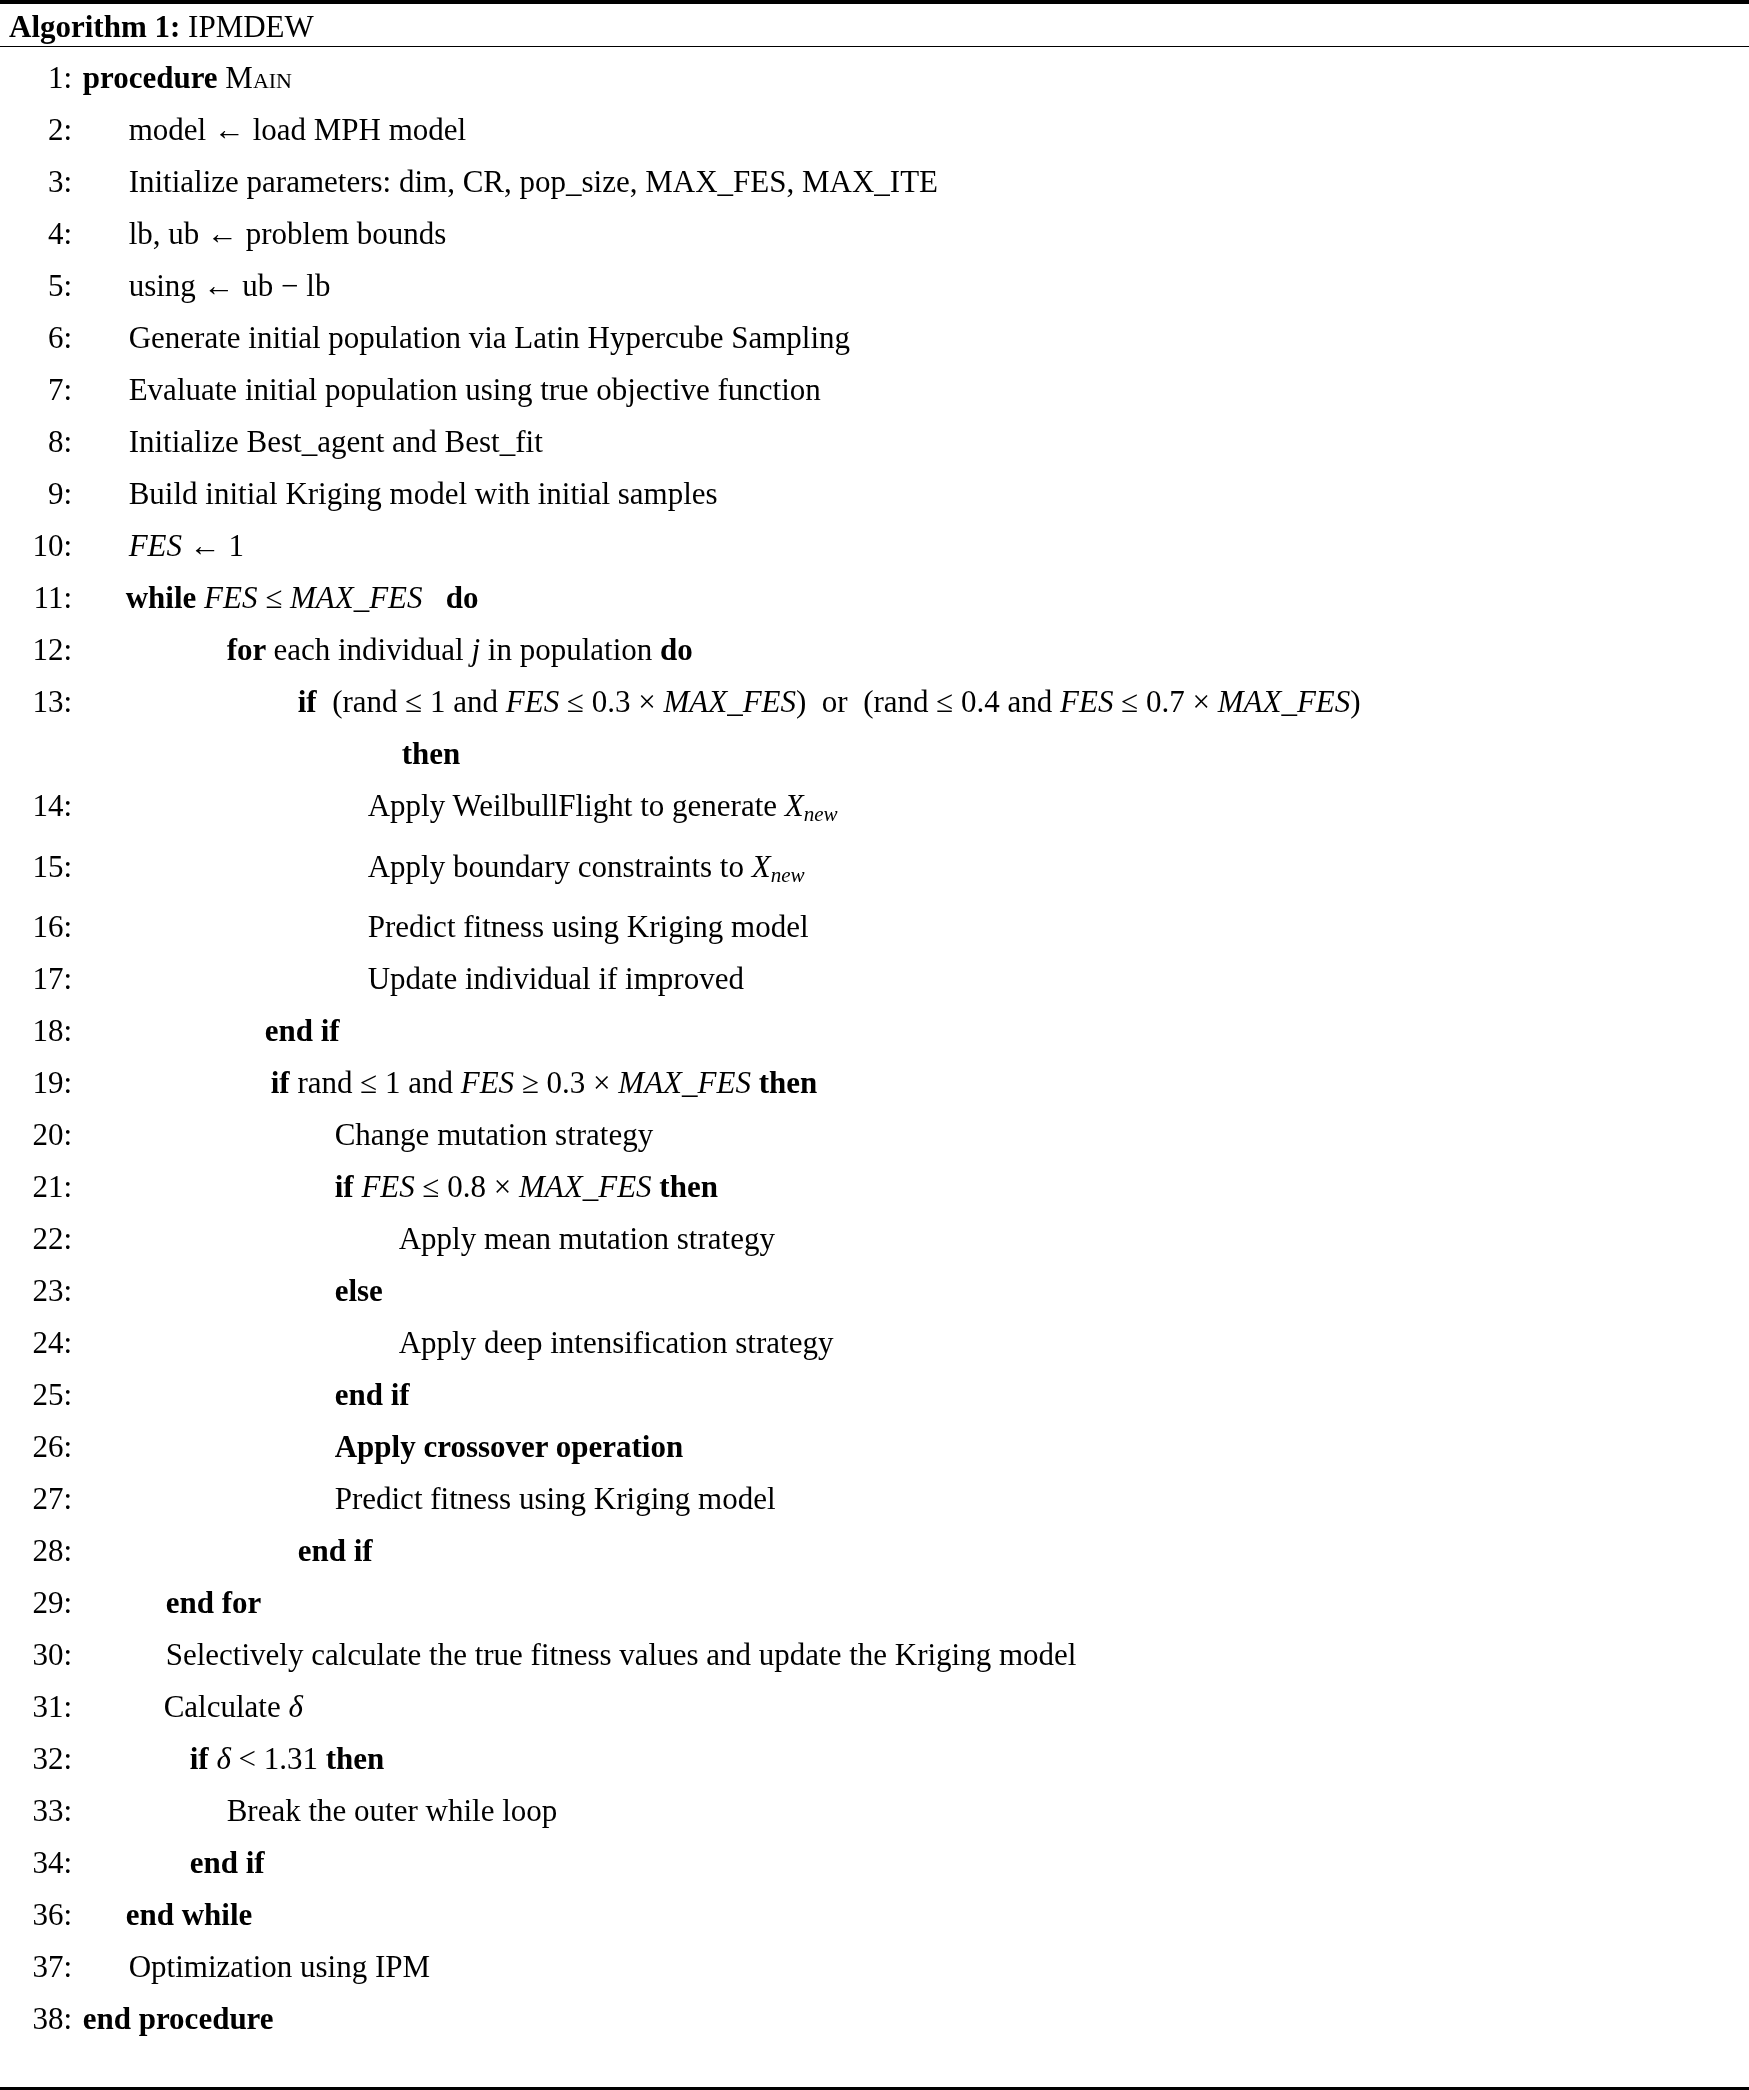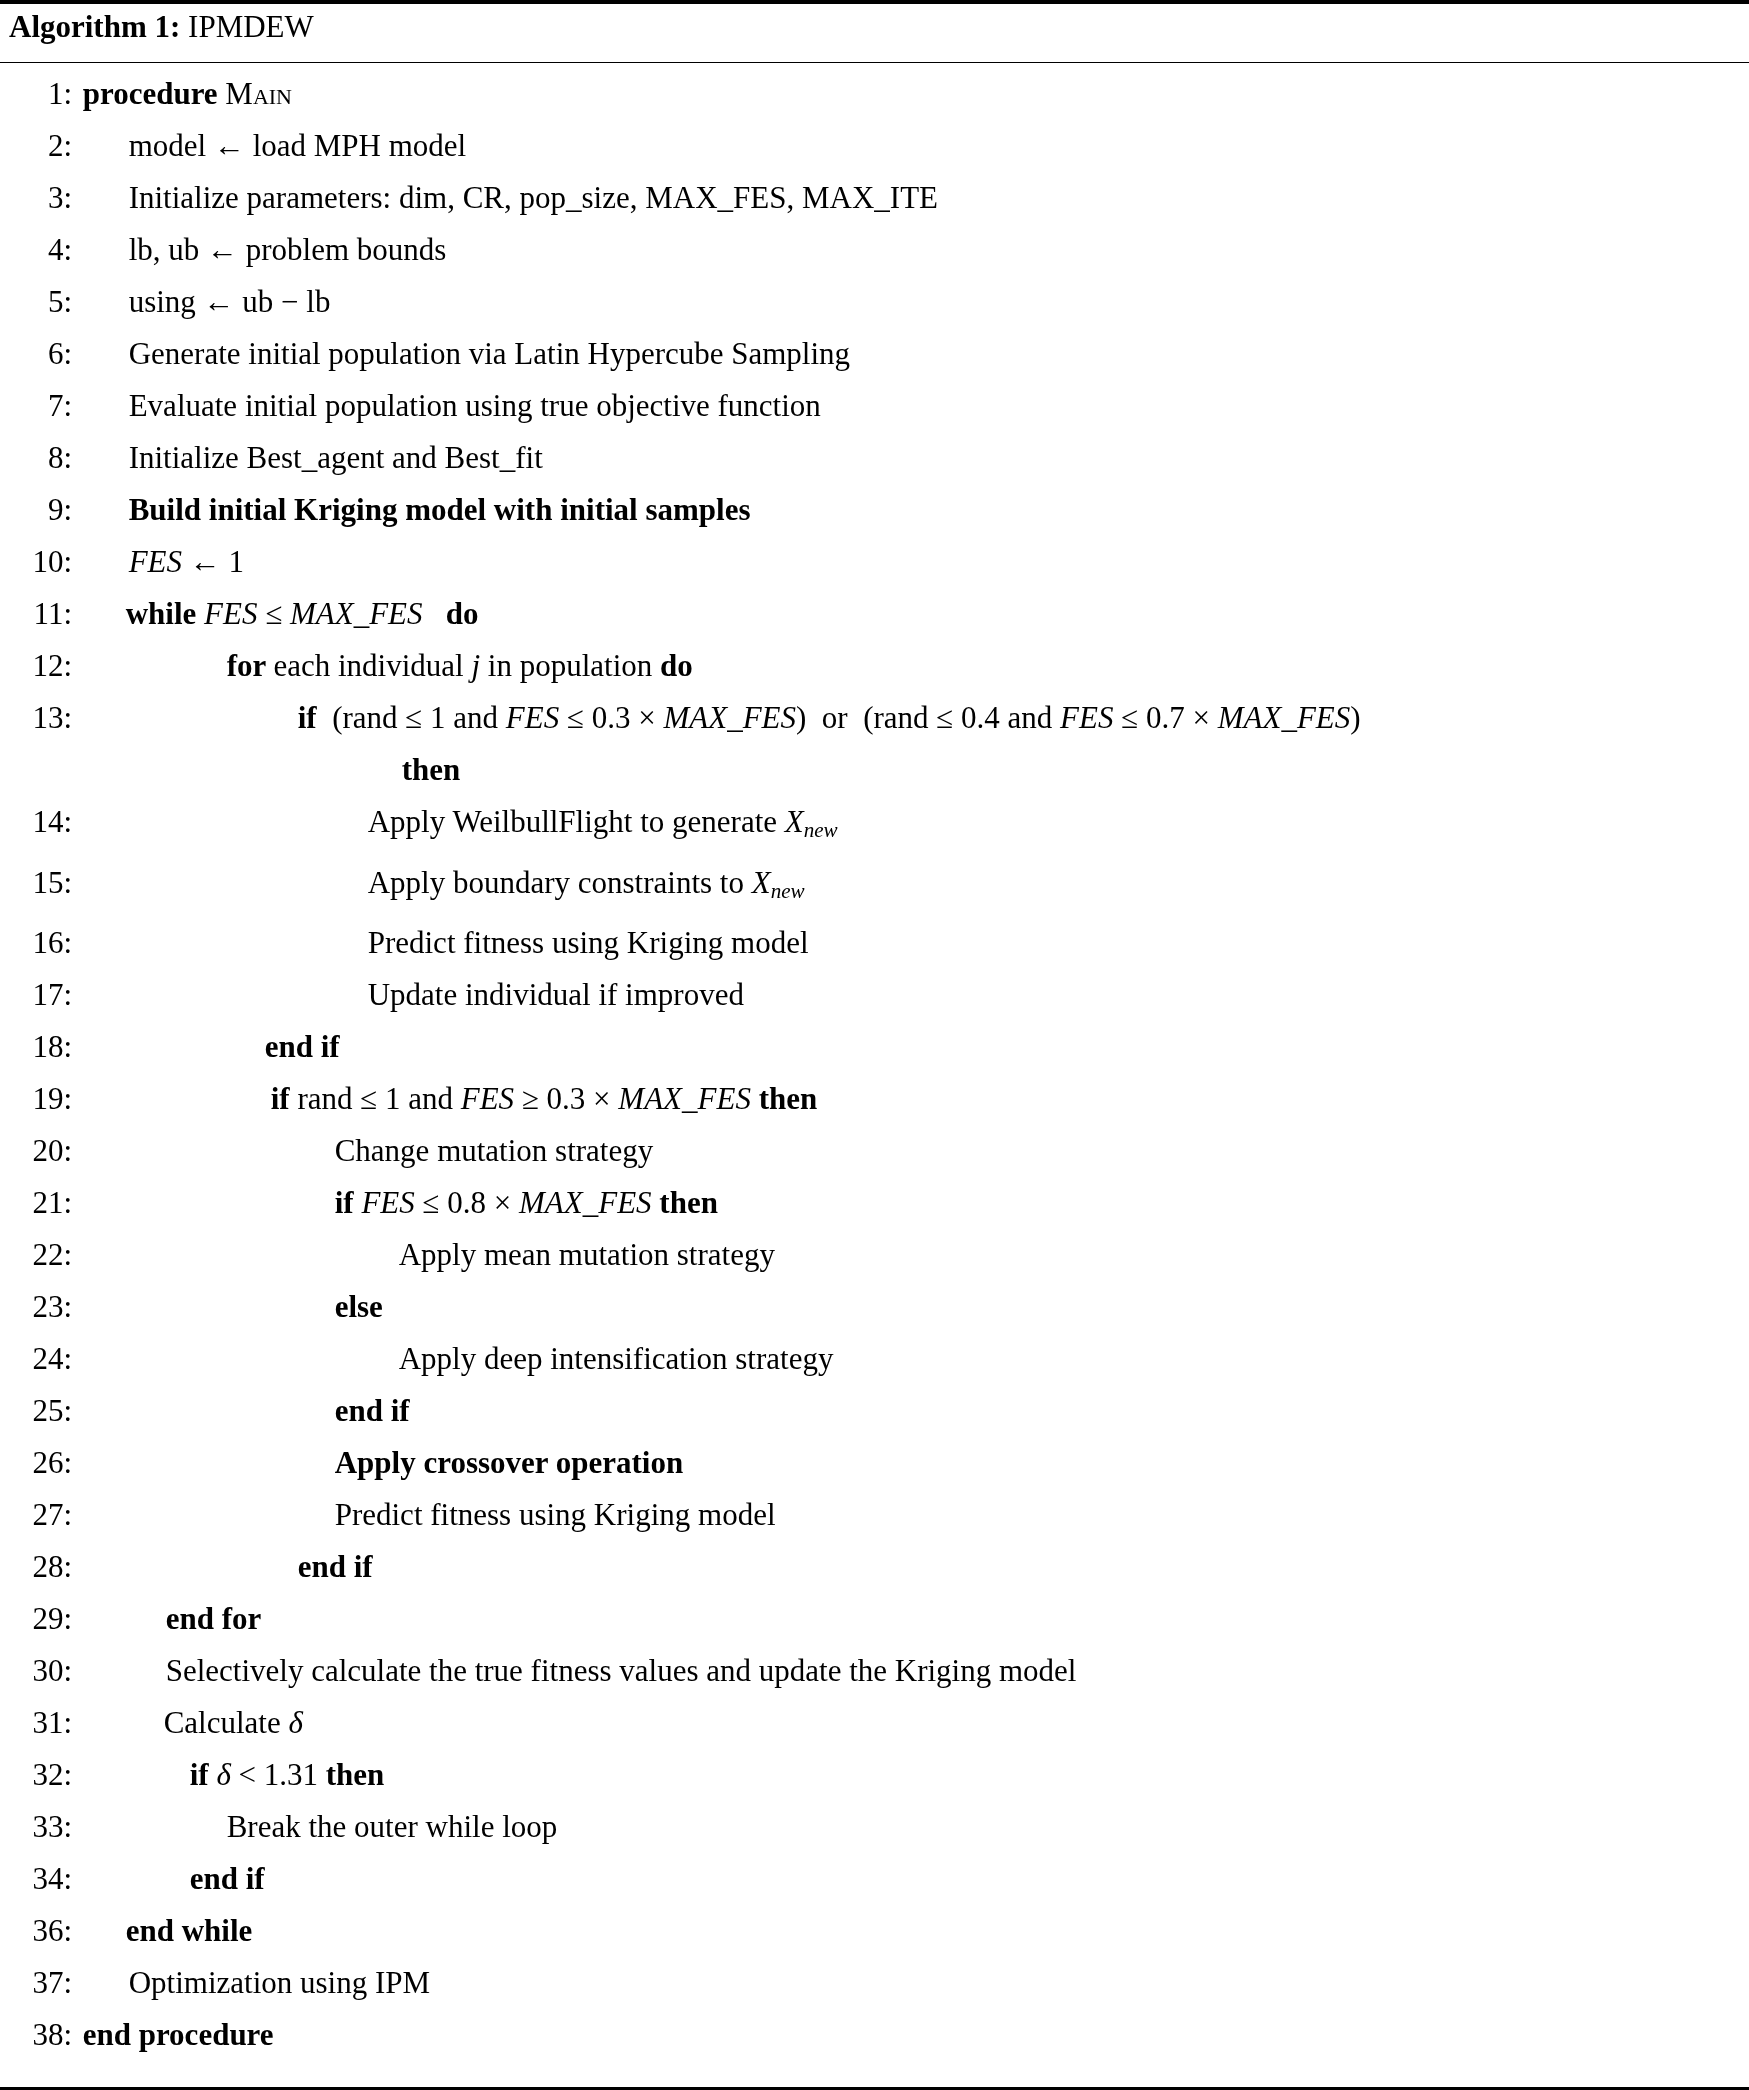--- a/index.html
+++ b/index.html
@@ -10,21 +10,21 @@
     background: #ffffff;
     color: #000000;
     font-family: "Liberation Serif", "DejaVu Serif", serif;
     font-size: 31px;
     border-top: 4.5px solid #000;
     border-bottom: 3.6px solid #000;
     overflow: hidden;
   }
   .alg-header {
     box-sizing: border-box;
-    height: 59px;
+    height: 43px;
     line-height: 41px;
     padding: 1.8px 9px 0 9px;
     border-bottom: 1.8px solid #000;
   }
   .alg-body { padding-top: 5.4px; }
   .line {
     display: flex;
     line-height: 52px;
     min-height: 52px;
     white-space: pre;
@@ -46,21 +46,21 @@
   </div>
   <div class="alg-body">
       <div class="line"><span class="num">1:</span><span class="content" style="margin-left: 0px; text-align: right;"><span class="b">procedure </span><span class="sc">Main</span></span></div>
       <div class="line"><span class="num">2:</span><span class="content" style="margin-left: 46px;"><span>model ← load MPH model</span></span></div>
       <div class="line"><span class="num">3:</span><span class="content" style="margin-left: 46px; text-align: center;"><span>Initialize parameters: dim, CR, pop_size, MAX_FES, MAX_ITE</span></span></div>
       <div class="line"><span class="num">4:</span><span class="content" style="margin-left: 46px;"><span>lb, ub ← problem bounds</span></span></div>
       <div class="line"><span class="num">5:</span><span class="content" style="margin-left: 46px;"><span>using ← ub − lb</span></span></div>
       <div class="line"><span class="num">6:</span><span class="content" style="margin-left: 46px;"><span>Generate initial population via Latin Hypercube Sampling</span></span></div>
       <div class="line"><span class="num">7:</span><span class="content" style="margin-left: 46px;"><span>Evaluate initial population using true objective function</span></span></div>
       <div class="line"><span class="num">8:</span><span class="content" style="margin-left: 46px;"><span>Initialize Best_agent and Best_fit</span></span></div>
-      <div class="line"><span class="num">9:</span><span class="content" style="margin-left: 46px; font-weight: bold;"><span>Build initial Kriging model with initial samples</span></span></div>
+      <div class="line"><span class="num">9:</span><span class="content" style="margin-left: 46px;"><span>Build initial Kriging model with initial samples</span></span></div>
       <div class="line"><span class="num">10:</span><span class="content" style="margin-left: 46px;"><span class="i">FES</span><span> ← 1</span></span></div>
       <div class="line"><span class="num">11:</span><span class="content" style="margin-left: 43px;"><span class="b">while </span><span class="i">FES ≤ MAX_FES</span><span>   </span><span class="b">do</span></span></div>
       <div class="line"><span class="num">12:</span><span class="content" style="margin-left: 144px;"><span class="b">for </span><span>each individual </span><span class="i">j</span><span> in population </span><span class="b">do</span></span></div>
       <div class="line"><span class="num">13:</span><span class="content" style="margin-left: 215px; text-align: right;"><span class="b">if </span><span> (rand ≤ 1 and </span><span class="i">FES</span><span> ≤ 0.3 × </span><span class="i">MAX_FES</span><span>)  or  (rand ≤ 0.4 and </span><span class="i">FES</span><span> ≤ 0.7 × </span><span class="i">MAX_FES</span><span>)</span></span></div>
       <div class="line"><span class="num"></span><span class="content" style="margin-left: 319px;"><span class="b">then</span></span></div>
       <div class="line"><span class="num">14:</span><span class="content" style="margin-left: 285px;"><span>Apply WeilbullFlight to generate </span><span class="i">X</span><span class="i sub">new</span></span></div>
       <div class="line"><span class="num">15:</span><span class="content" style="margin-left: 285px;"><span>Apply boundary constraints to </span><span class="i">X</span><span class="i sub">new</span></span></div>
       <div class="line"><span class="num">16:</span><span class="content" style="margin-left: 285px;"><span>Predict fitness using Kriging model</span></span></div>
       <div class="line"><span class="num">17:</span><span class="content" style="margin-left: 285px;"><span>Update individual if improved</span></span></div>
       <div class="line"><span class="num">18:</span><span class="content" style="margin-left: 182px;"><span class="b">end if</span></span></div>

